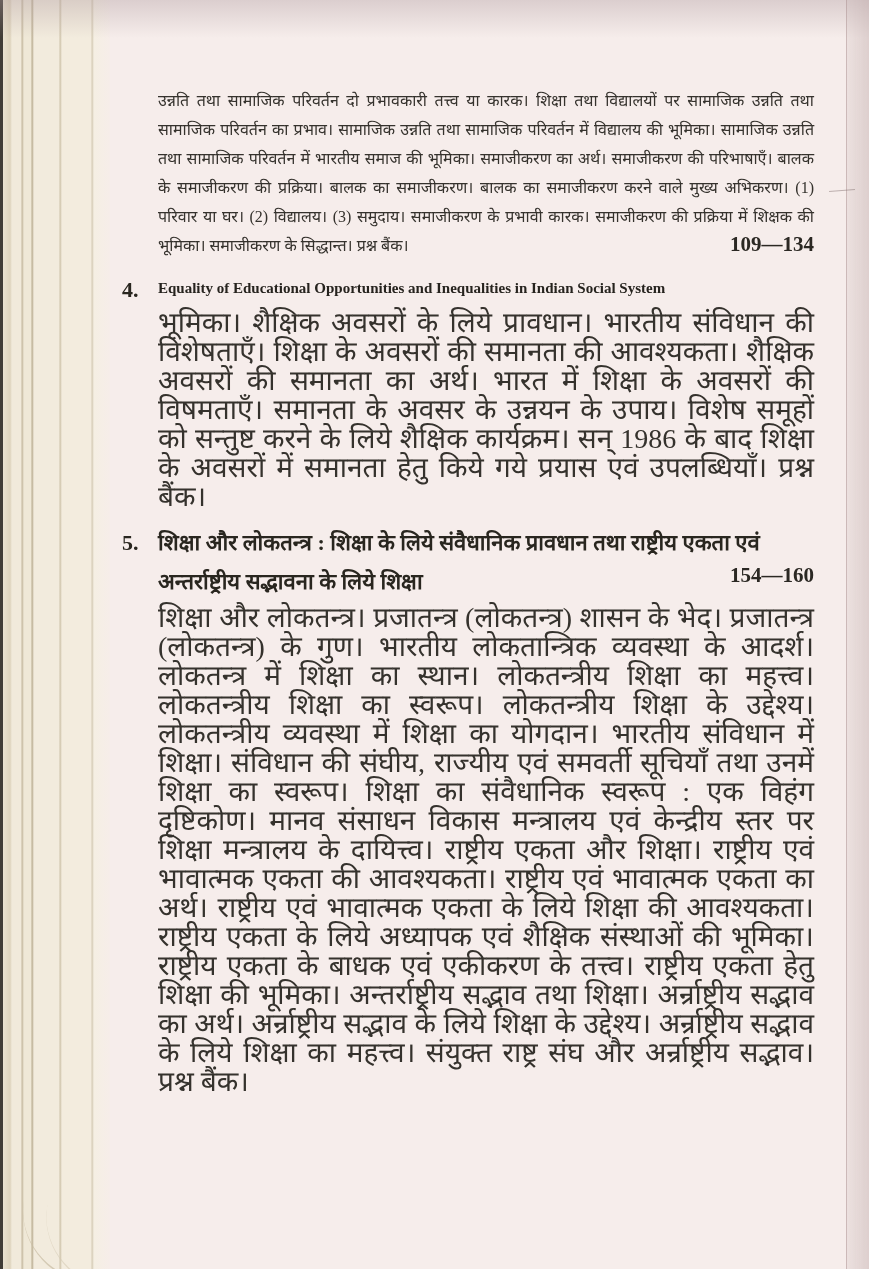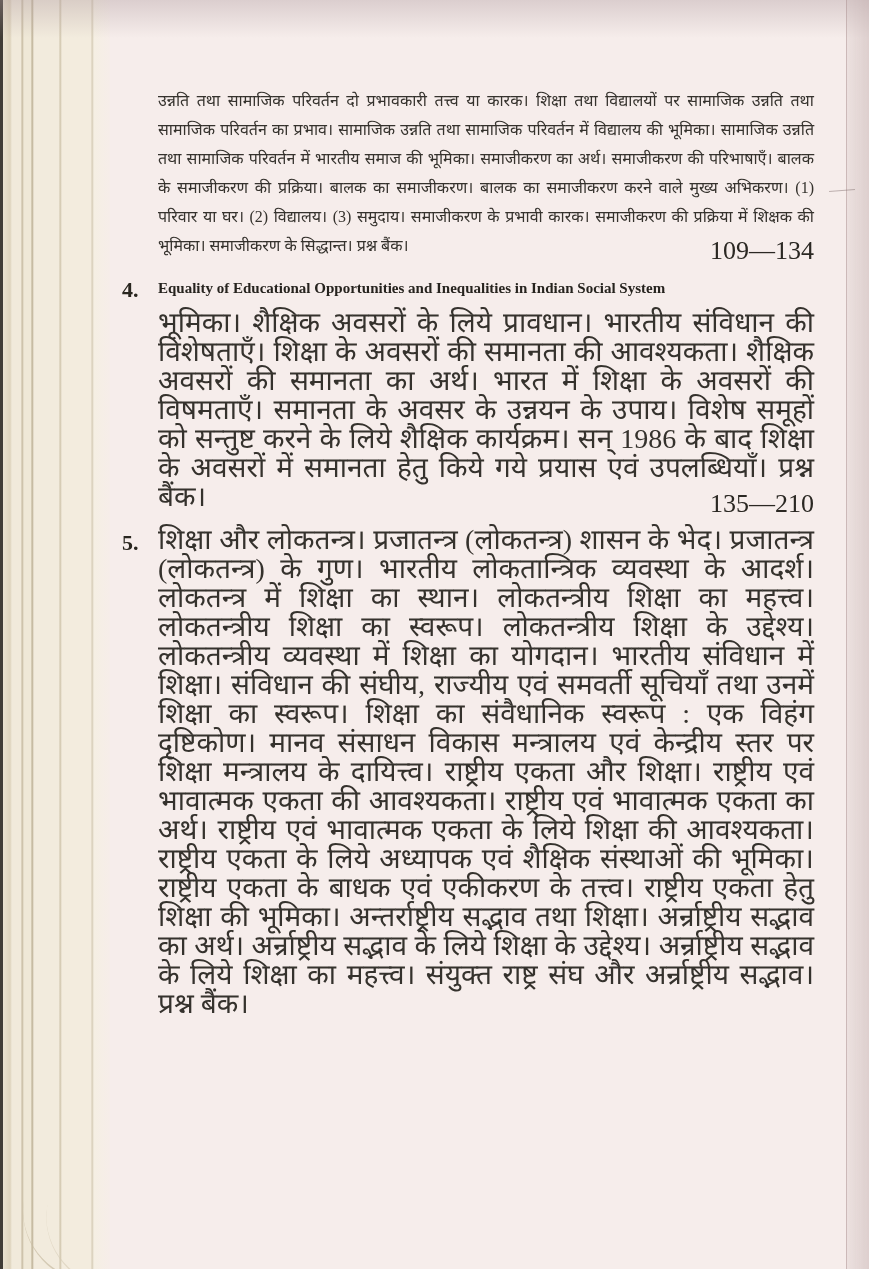--- a/index.html
+++ b/index.html
@@ -67,22 +67,22 @@
     flex:none;width:36px;margin-left:-36px;
     font-weight:bold;font-size:22px;line-height:39px;color:#29261f;
   }
   .item-content{flex:1;min-width:0;}
   .heading-hindi{
     position:relative;font-weight:bold;font-size:22px;line-height:39px;
     color:#29261f;margin-bottom:2px;padding-right:4px;
   }
   .heading-hindi .title{display:inline;}
   .page-range{
-    position:absolute;right:0;bottom:0;
-    font-weight:normal;font-size:26px;line-height:39px;color:#2b2823;
+    position:absolute;right:0;bottom:6px;
+    font-weight:bold;font-size:21px;line-height:39px;color:#2b2823;
     background:transparent;
   }
   .heading-english{
     font-weight:bold;font-size:15px;line-height:33px;
     text-align:justify;color:#26231e;margin-bottom:3px;
     font-family:"Liberation Serif","DejaVu Serif",serif;
   }
   .item-summary{
     font-size:28px;line-height:29px;text-align:justify;color:#35322d;
   }
@@ -117,20 +117,21 @@
         </div>
         <div class="heading-english">Equality of Educational Opportunities and Inequalities in Indian Social System</div>
         <div class="item-summary">भूमिका। शैक्षिक अवसरों के लिये प्रावधान। भारतीय संविधान की विशेषताएँ। शिक्षा के अवसरों की समानता की आवश्यकता। शैक्षिक अवसरों की समानता का अर्थ। भारत में शिक्षा के अवसरों की विषमताएँ। समानता के अवसर के उन्नयन के उपाय। विशेष समूहों को सन्तुष्ट करने के लिये शैक्षिक कार्यक्रम। सन् 1986 के बाद शिक्षा के अवसरों में समानता हेतु किये गये प्रयास एवं उपलब्धियाँ। प्रश्न बैंक।</div>
       </div>
     </div>
 
     <div class="toc-item">
       <div class="item-number">5.</div>
       <div class="item-content">
         <div class="heading-hindi">
-          <span class="page-range">135—210</span>
+          <span class="title">शिक्षा और लोकतन्त्र : शिक्षा के लिये संवैधानिक प्रावधान तथा राष्ट्रीय एकता एवं अन्तर्राष्ट्रीय सद्भावना के लिये शिक्षा</span>
+          <span class="page-range">154—160</span>
         </div>
         <div class="item-summary">शिक्षा और लोकतन्त्र। प्रजातन्त्र (लोकतन्त्र) शासन के भेद। प्रजातन्त्र (लोकतन्त्र) के गुण। भारतीय लोकतान्त्रिक व्यवस्था के आदर्श। लोकतन्त्र में शिक्षा का स्थान। लोकतन्त्रीय शिक्षा का महत्त्व। लोकतन्त्रीय शिक्षा का स्वरूप। लोकतन्त्रीय शिक्षा के उद्देश्य। लोकतन्त्रीय व्यवस्था में शिक्षा का योगदान। भारतीय संविधान में शिक्षा। संविधान की संघीय, राज्यीय एवं समवर्ती सूचियाँ तथा उनमें शिक्षा का स्वरूप। शिक्षा का संवैधानिक स्वरूप : एक विहंग दृष्टिकोण। मानव संसाधन विकास मन्त्रालय एवं केन्द्रीय स्तर पर शिक्षा मन्त्रालय के दायित्त्व। राष्ट्रीय एकता और शिक्षा। राष्ट्रीय एवं भावात्मक एकता की आवश्यकता। राष्ट्रीय एवं भावात्मक एकता का अर्थ। राष्ट्रीय एवं भावात्मक एकता के लिये शिक्षा की आवश्यकता। राष्ट्रीय एकता के लिये अध्यापक एवं शैक्षिक संस्थाओं की भूमिका। राष्ट्रीय एकता के बाधक एवं एकीकरण के तत्त्व। राष्ट्रीय एकता हेतु शिक्षा की भूमिका। अन्तर्राष्ट्रीय सद्भाव तथा शिक्षा। अर्न्राष्ट्रीय सद्भाव का अर्थ। अर्न्राष्ट्रीय सद्भाव के लिये शिक्षा के उद्देश्य। अर्न्राष्ट्रीय सद्भाव के लिये शिक्षा का महत्त्व। संयुक्त राष्ट्र संघ और अर्न्राष्ट्रीय सद्भाव। प्रश्न बैंक।</div>
       </div>
     </div>
 
   </div>
 </div>
 
 </body></html>

